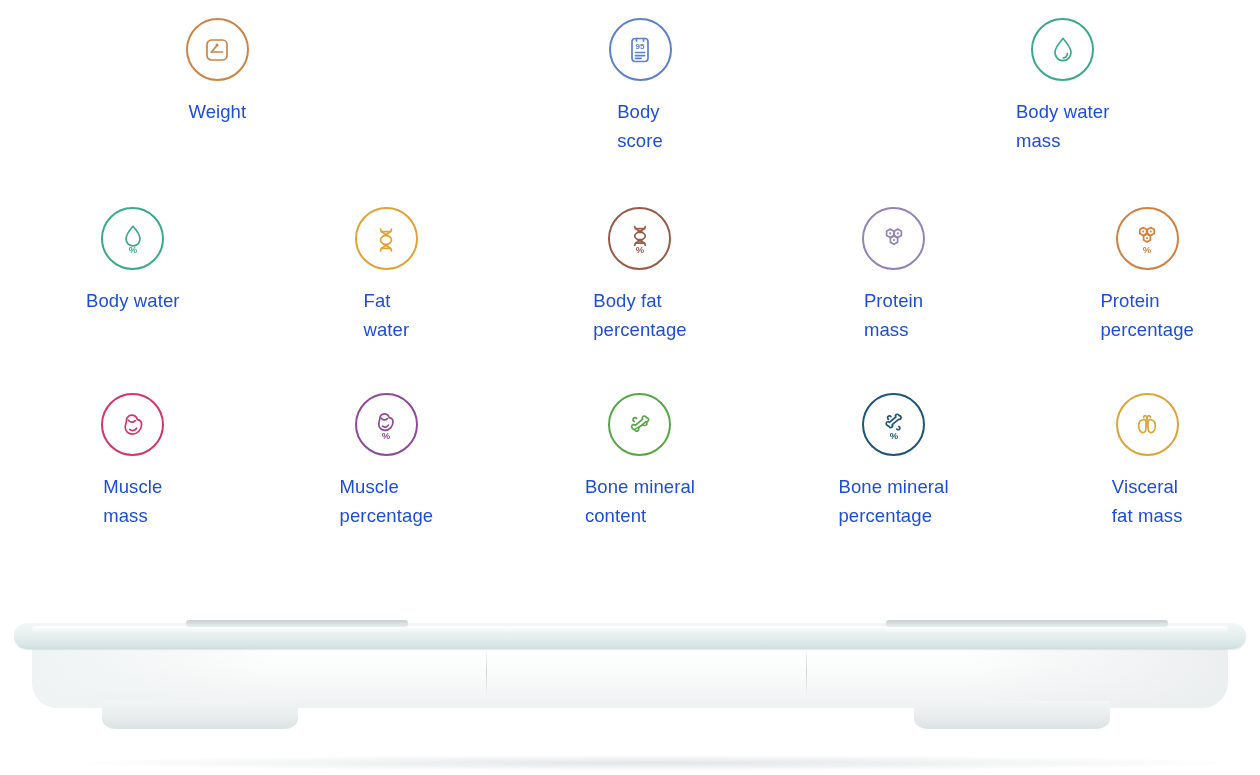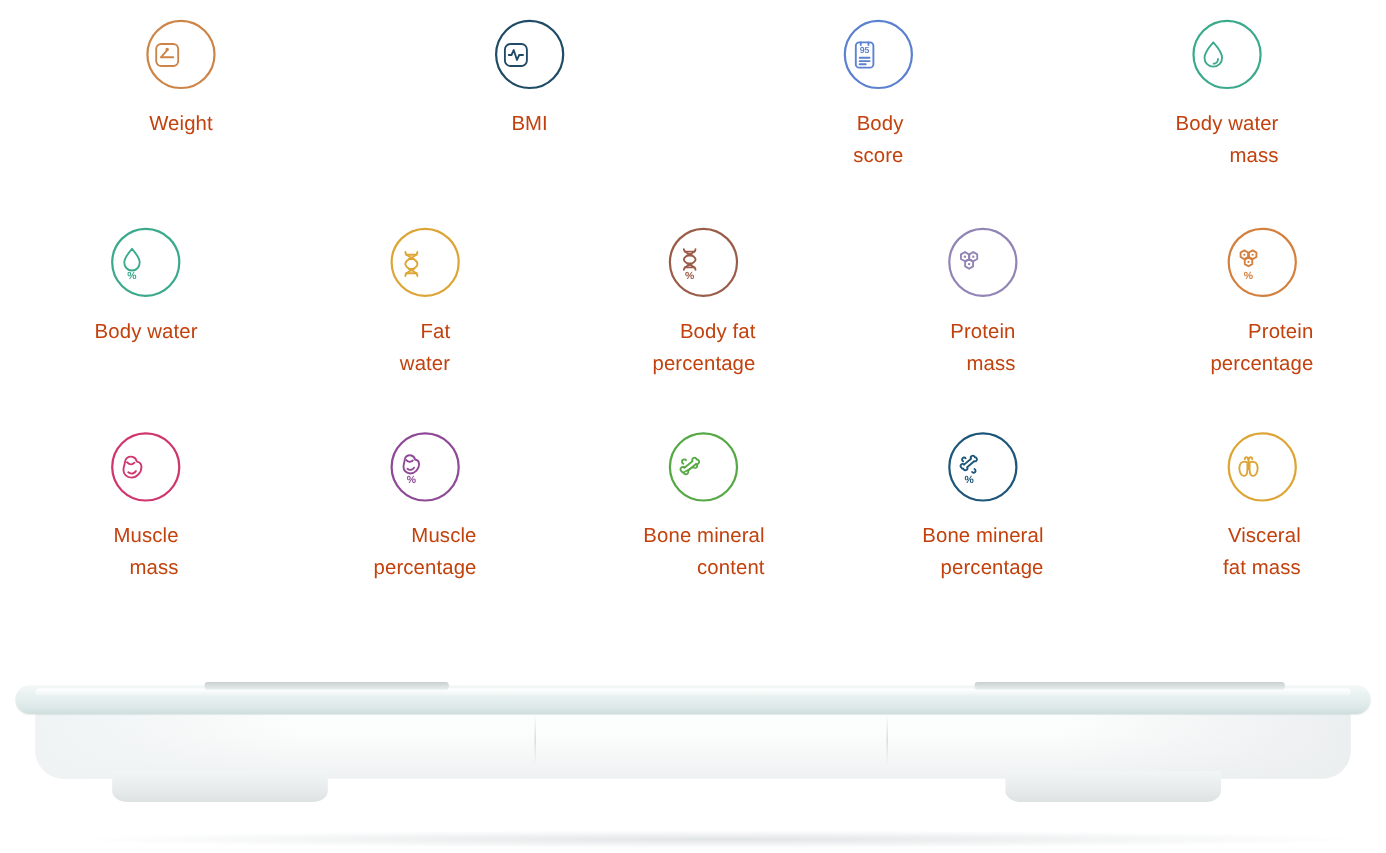--- a/index.html
+++ b/index.html
@@ -40,31 +40,31 @@
   
   .cell.c1 { margin-left: 6px; }
   .cell.c5 { margin-right: -14px; }
 
   .icon-circle {
     width: 63px; height: 63px;
     border-radius: 50%;
     border: 2px solid currentColor;
     display: flex;
     align-items: center;
-    justify-content: flex-start;
+    justify-content: center;
     flex: 0 0 auto;
   }
   .icon-circle svg { display: block; }
 
   .label {
     margin-top: 16px;
     font-size: 18.5px;
     line-height: 29px;
-    color: #c2410c;
-    text-align: right;
+    color: #1d4ed8;
+    text-align: left;
     letter-spacing: 0.1px;
     white-space: pre-line;
     font-family: "Liberation Sans", sans-serif;
   }
 
   
   .product {
     position: absolute;
     left: 0;
     bottom: 0;
@@ -169,29 +169,20 @@
         <div class="cell c1">
           <div class="icon-circle" style="color: rgb(205, 132, 71);">
             <svg width="34" height="34" viewBox="0 0 34 34" aria-hidden="true">
               <rect x="7" y="7" width="20" height="20" rx="4.5" fill="none" stroke="currentColor" stroke-width="1.7" stroke-linecap="round" stroke-linejoin="round"></rect>
               <path d="M11.5 19 L17 12.5" fill="none" stroke="currentColor" stroke-width="1.7" stroke-linecap="round" stroke-linejoin="round"></path>
               <circle cx="17" cy="12" r="1.5" fill="currentColor" stroke="none"></circle>
               <path d="M11.5 19 H22.5" fill="none" stroke="currentColor" stroke-width="1.7" stroke-linecap="round" stroke-linejoin="round"></path>
             </svg>
           </div>
           <div class="label">Weight</div>
-        </div>
-        <div class="cell c3">
-          <div class="icon-circle" style="color: rgb(31, 75, 102);">
-            <svg width="34" height="34" viewBox="0 0 34 34" aria-hidden="true">
-              <rect x="7" y="7" width="20" height="20" rx="5" fill="none" stroke="currentColor" stroke-width="1.7" stroke-linecap="round" stroke-linejoin="round"></rect>
-              <path d="M10.5 17 H13 L15 12.5 L18 21.5 L20 17 H23.5" fill="none" stroke="currentColor" stroke-width="1.7" stroke-linecap="round" stroke-linejoin="round"></path>
-            </svg>
-          </div>
-          <div class="label">BMI</div>
         </div>
         <div class="cell c4">
           <div class="icon-circle" style="color: rgb(91, 129, 207);">
             <svg width="34" height="34" viewBox="0 0 34 34" aria-hidden="true">
               <rect x="9" y="5.5" width="16" height="23" rx="3.2" fill="none" stroke="currentColor" stroke-width="1.7" stroke-linecap="round" stroke-linejoin="round"></rect>
               <path d="M13.5 5.5 V8 M20.5 5.5 V8" fill="none" stroke="currentColor" stroke-width="1.7" stroke-linecap="round" stroke-linejoin="round"></path>
               <text x="17" y="15.6" font-family="Liberation Sans, sans-serif" font-size="8" font-weight="bold" fill="currentColor" stroke="none" text-anchor="middle">95</text>
               <path d="M12.5 19.5 H21.5 M12.5 22.6 H21.5 M12.5 25.4 H18" fill="none" stroke="currentColor" stroke-width="1.7" stroke-linecap="round" stroke-linejoin="round"></path>
             </svg>
           </div>

